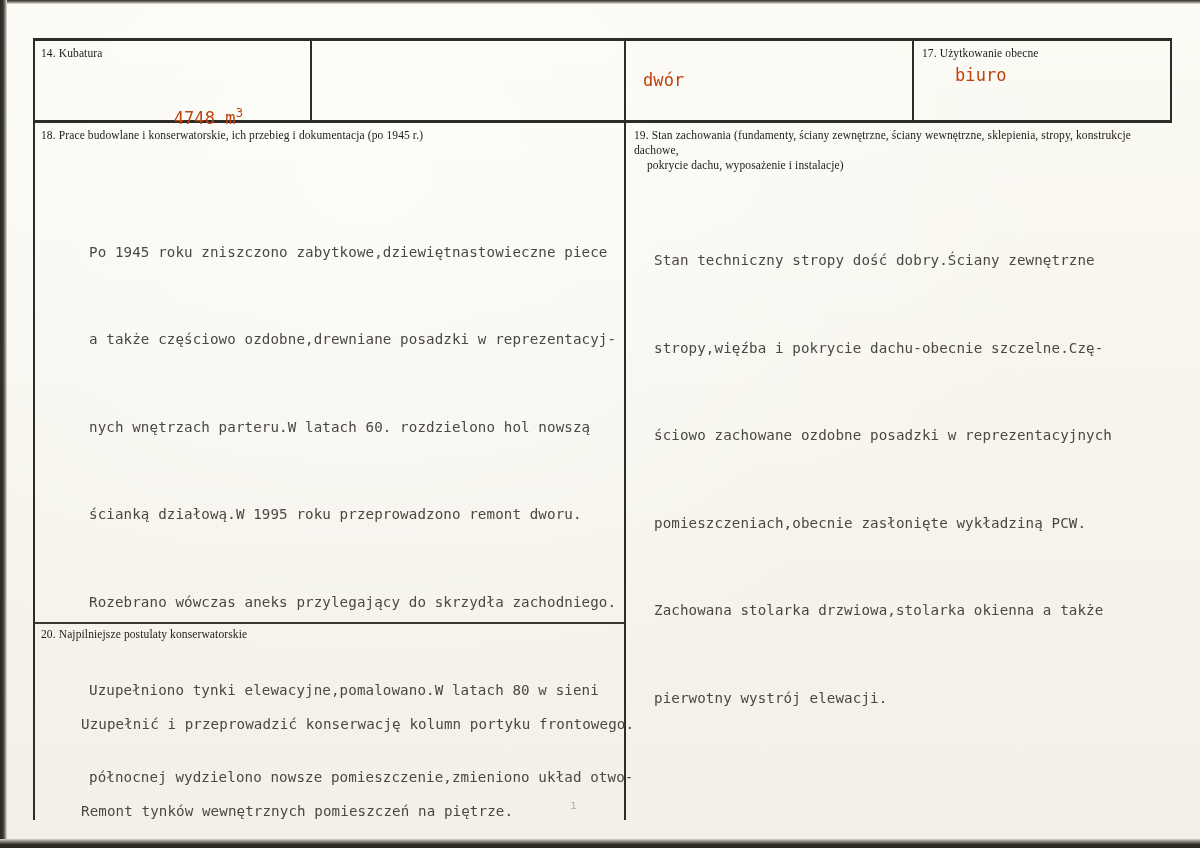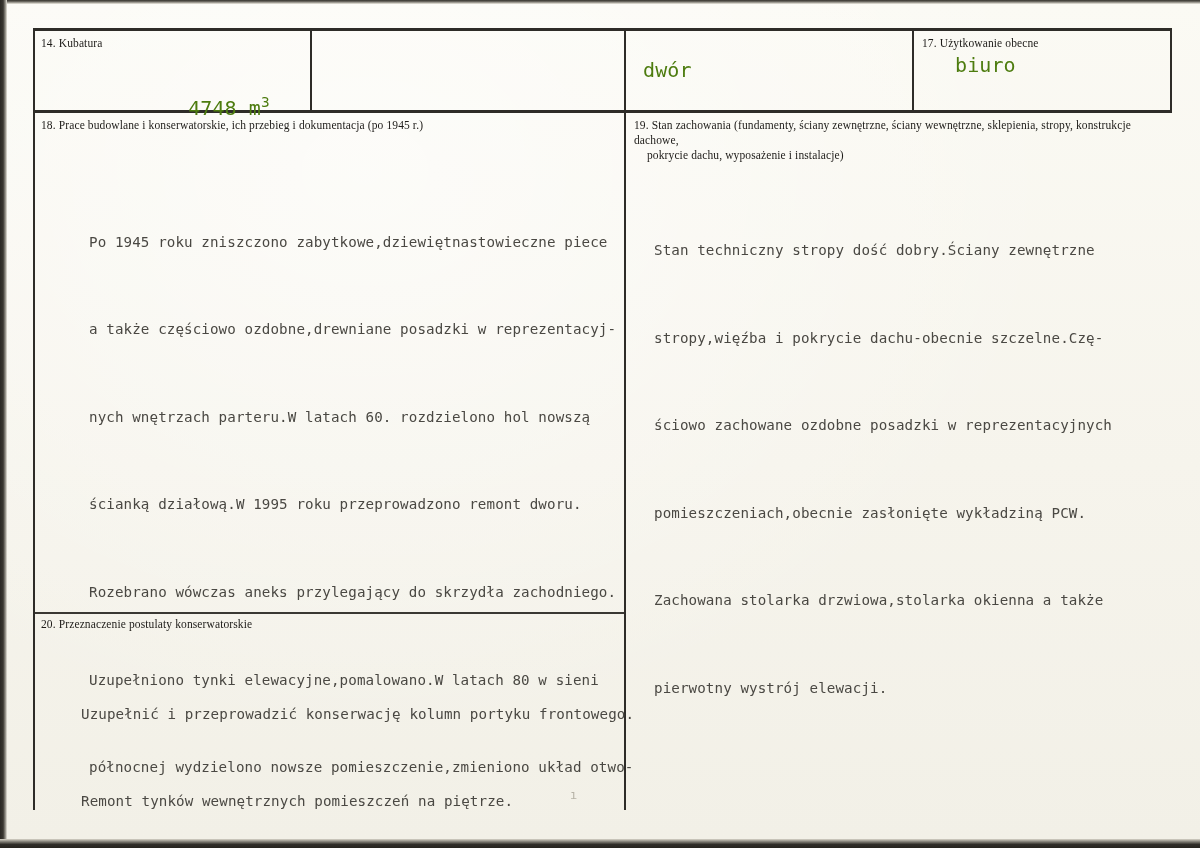--- a/index.html
+++ b/index.html
@@ -48,21 +48,21 @@
     background:
       radial-gradient(ellipse at 30% 20%, rgba(255,255,255,0.55) 0%, rgba(255,255,255,0) 60%),
       linear-gradient(to bottom, #fbfaf4 0%, #f6f4ec 55%, #f2f0e7 100%);
     pointer-events: none;
   }
 
   
   #form-table {
     position: absolute;
     left: 33px;
-    top: 28px;
+    top: 38px;
     width: 1139px;
     height: 782px;
   }
 
   .hline {
     position: absolute;
     background: #2e2c28;
     height: 3px;
   }
   .hline.thin { height: 2px; background: #3a3833; }
@@ -89,22 +89,22 @@
 
   .typed {
     font-family: "DejaVu Sans Mono", monospace;
     font-size: 14.2px;
     color: #4a4843;
     line-height: 29.2px;
     white-space: pre;
     letter-spacing: 0.1px;
   }
   .typed.big {
-    font-size: 20px;
-    color: #4d7c0f;
+    font-size: 17px;
+    color: #c2410c;
   }
   .typed sup {
     font-size: 0.72em;
     vertical-align: super;
     line-height: 0;
   }
 
   .faint-mark {
     position: absolute;
     color: #b6b2a6;
@@ -190,21 +190,21 @@
         <div>ściowo zachowane ozdobne posadzki w reprezentacyjnych</div>
         <div>pomieszczeniach,obecnie zasłonięte wykładziną PCW.</div>
         <div>Zachowana stolarka drzwiowa,stolarka okienna a także</div>
         <div>pierwotny wystrój elewacji.</div>
       </div>
     </div>
 
     <div class="cell" style="left:8px; top:589px; width:578px; height:190px;">
       <div class="cell-label">
         <span>20.</span>
-        <span>Przeznaczenie postulaty konserwatorskie</span>
+        <span>Najpilniejsze postulaty konserwatorskie</span>
       </div>
       <div class="typed" style="margin-top:9px; padding-left:40px;">
         <div>Uzupełnić i przeprowadzić konserwację kolumn portyku frontowego.</div>
         <div>Remont tynków wewnętrznych pomieszczeń na piętrze.</div>
       </div>
     </div>
 
     <div class="faint-mark" style="left:537px; top:760px;">ı</div>
 
   </div>

